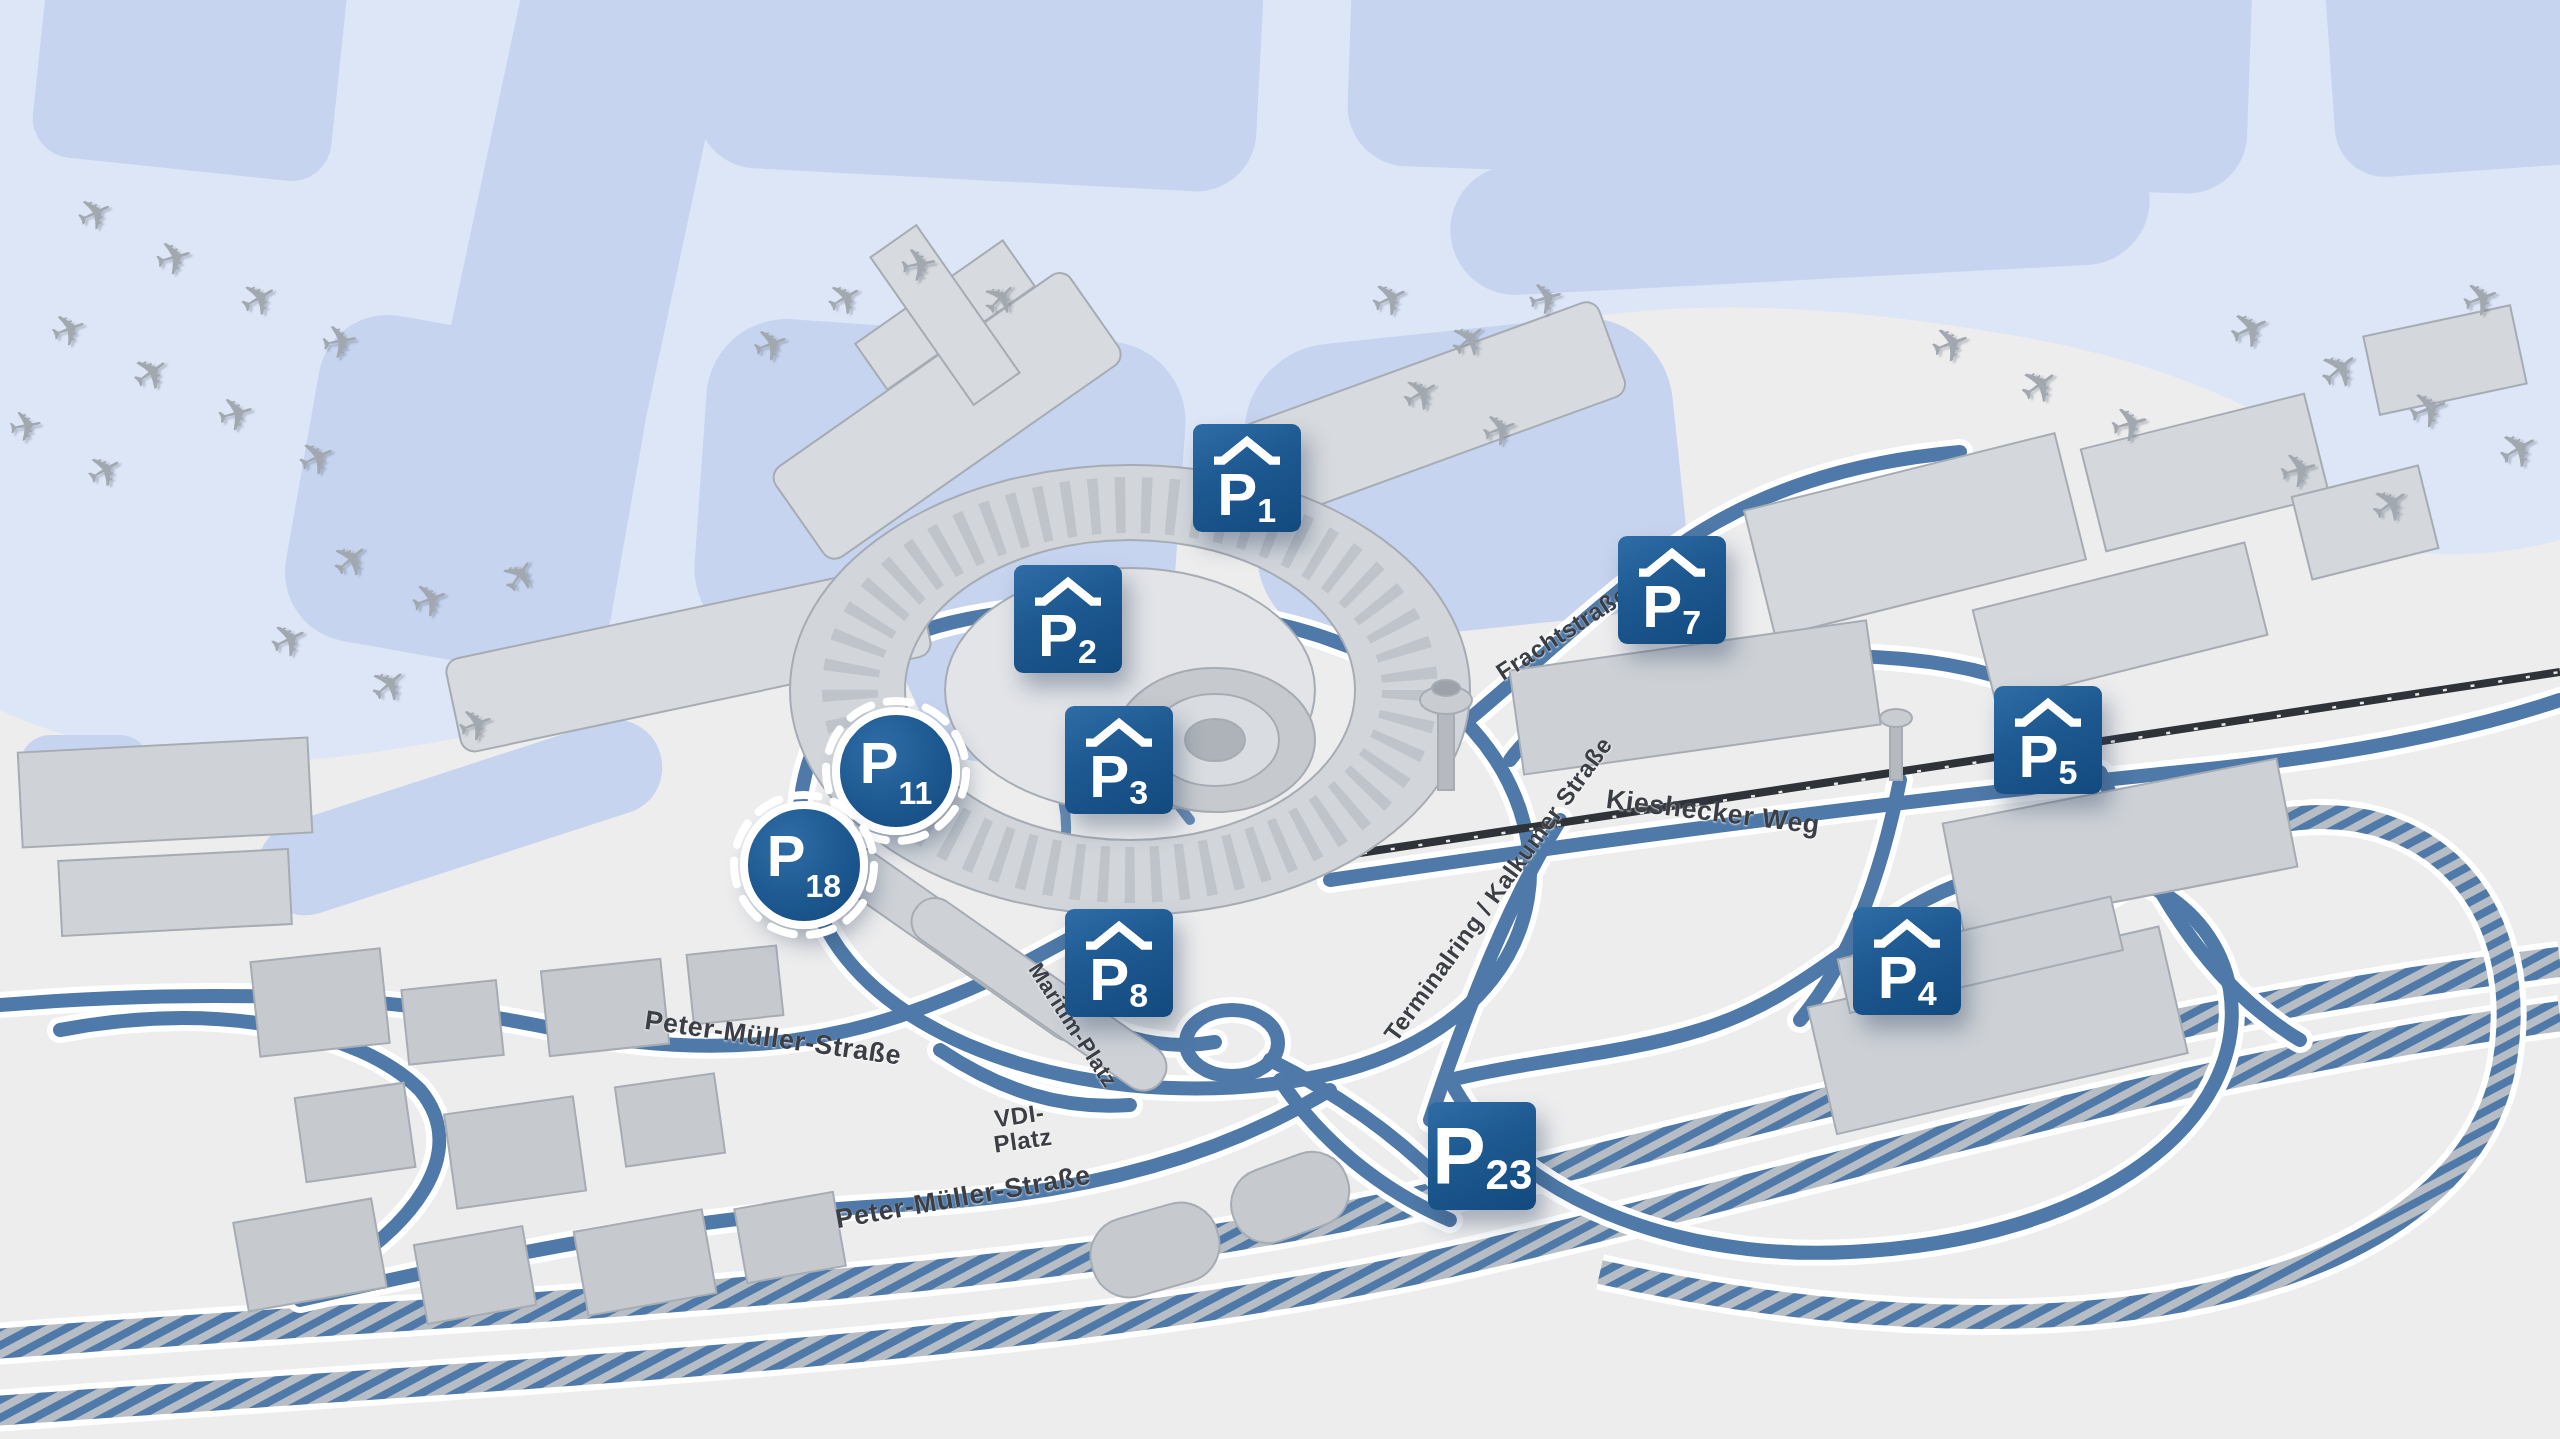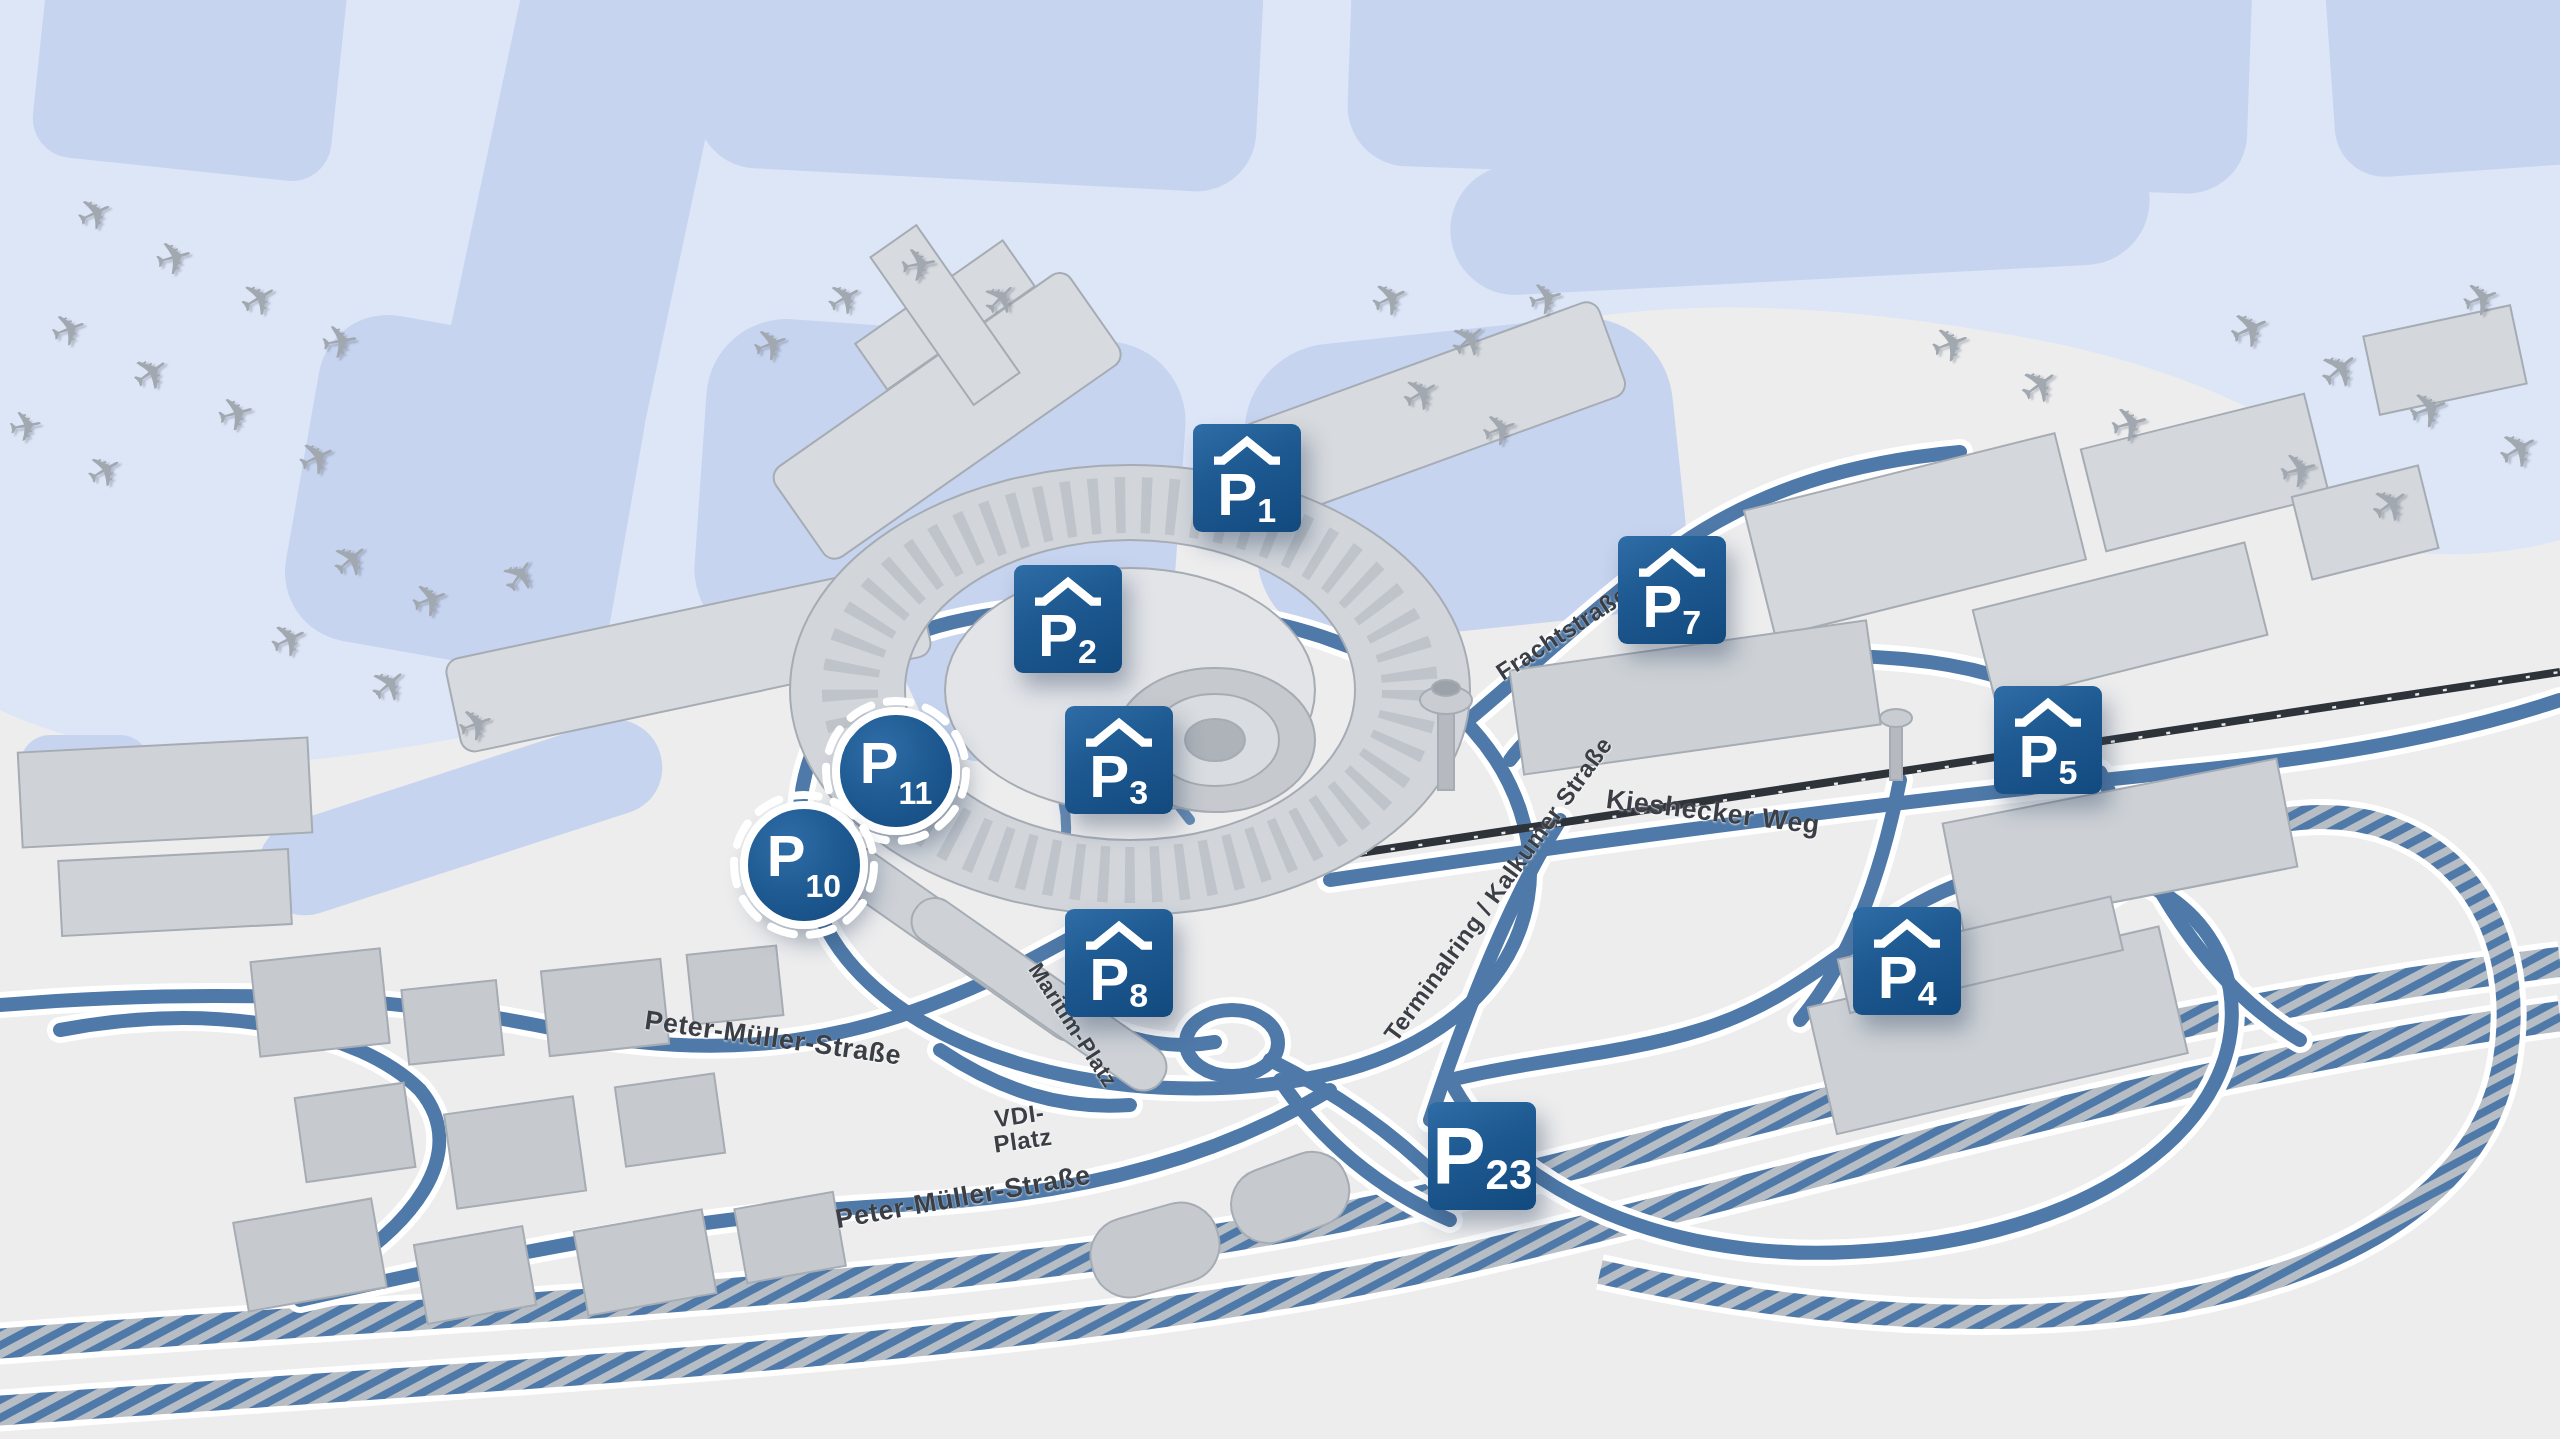--- a/index.html
+++ b/index.html
@@ -333,17 +333,17 @@
           <span class="pletter">P</span>
           <span class="pnum">11</span>
         </span>
       </div>
       <div class="marker circle" style="left: 31.4%; top: 60.1%;">
         <svg class="ring" viewBox="0 0 154 154">
           <circle cx="77" cy="77" r="70" fill="none" stroke="#fff" stroke-width="8" stroke-dasharray="24 16" stroke-linecap="round"></circle>
         </svg>
         <span class="ptext">
           <span class="pletter">P</span>
-          <span class="pnum">10</span>
+          <span class="pnum">18</span>
         </span>
       </div>
     </div>
 </div>
 
 </body></html>

